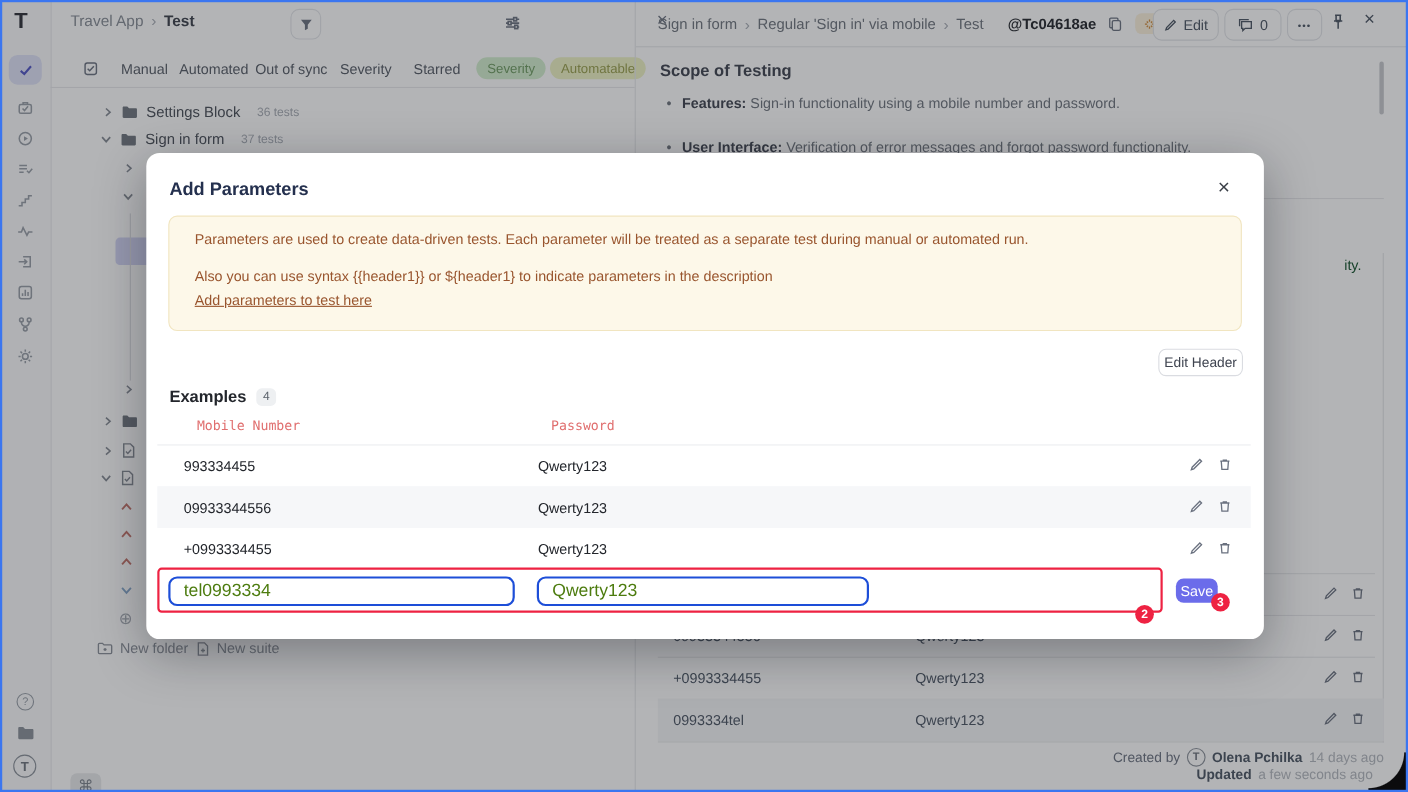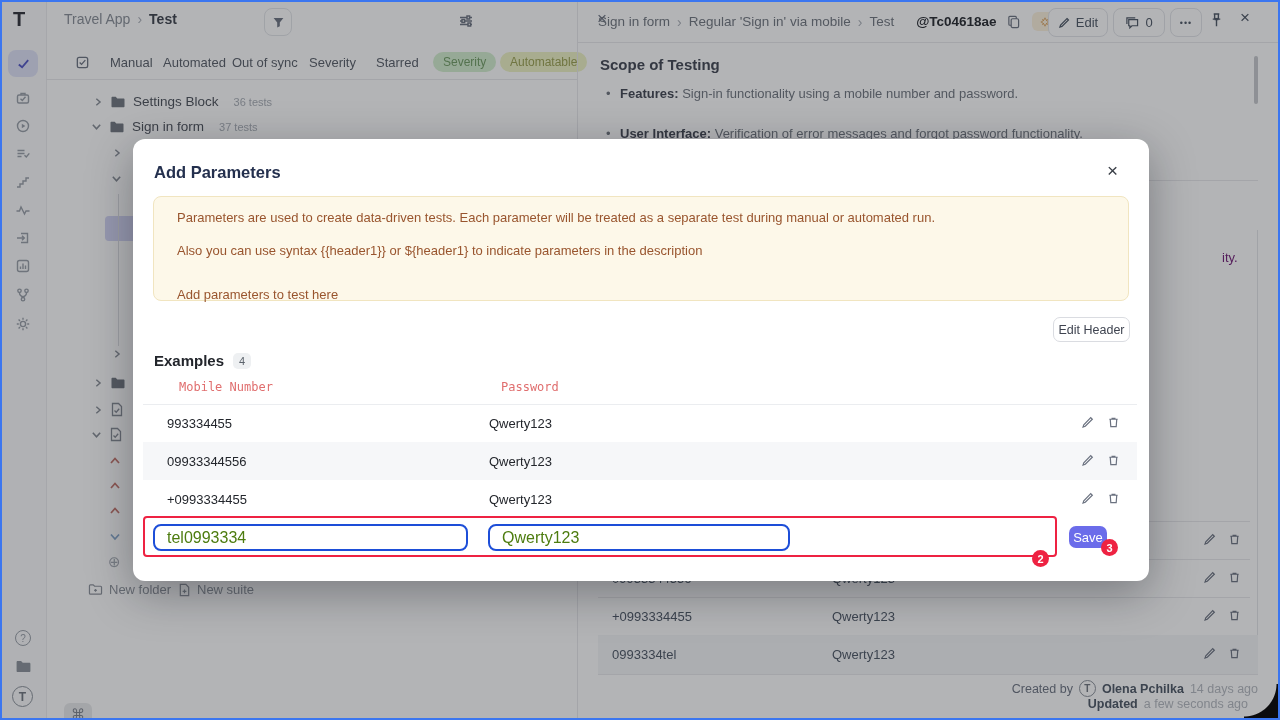--- a/index.html
+++ b/index.html
@@ -369,21 +369,21 @@
       <div class="abs bullet" style="left:26px;top:44px;white-space:nowrap;">
         <span class="blabel">Features:</span>
         <span> </span><span>Sign-in functionality using a mobile number and password.</span>
       </div>
       <div class="abs bullet" style="left:26px;top:69px;white-space:nowrap;">
         <span class="blabel">User Interface:</span>
         <span> </span><span>Verification of error messages and forgot password functionality.</span>
       </div>
       <div class="abs" style="left:676px;top:14px;width:4px;height:48px;background:#c7c9cd;border-radius:2px;"></div>
       <div class="abs hline" style="left:20px;top:138px;width:660px;"></div>
-      <div class="abs" style="left:644px;top:208px;color:#701a75;">ity.</div>
+      <div class="abs" style="left:644px;top:191px;color:#14532d;">ity.</div>
       <div class="abs" style="left:679px;top:188px;width:1px;height:445px;background:#e4e5e8;"></div>
 
       <div class="abs hline" style="left:20px;top:479px;width:652px;"></div>
       <div class="abs" style="left:20px;top:479px;width:652px;height:38px;">
         <span class="abs bg-cell" style="left:14px;top:12px;">993334455</span>
         <span class="abs bg-cell" style="left:234px;top:12px;">Qwerty123</span>
         <span class="abs ic-gray" style="left:605px;top:12px;">
             <svg width="13" height="13" viewBox="0 0 14 14" fill="none" stroke="currentColor" stroke-width="1.3">
               <path d="M10.5 1.8l1.7 1.7L4.6 11 2.2 11.8 3 9.4z"></path>
             </svg>
@@ -456,21 +456,21 @@
   <div id="dim"></div>
 
   <div id="modal-layer">
     <div class="abs modal">
       <div class="abs m-title" style="left:21px;top:24px;">Add Parameters</div>
       <div class="abs" style="left:974px;top:22px;font-size:19px;color:#3a3f47;line-height:1;">×</div>
 
       <div class="abs note">
         <p style="top:13px;">Parameters are used to create data-driven tests. Each parameter will be treated as a separate test during manual or automated run.</p>
         <p style="top:46px;">Also you can use syntax {{header1}} or ${header1} to indicate parameters in the description</p>
-        <p style="top:90px;">Add parameters to test here</p>
+        <p style="top:68px;text-decoration:underline;">Add parameters to test here</p>
       </div>
 
       <div class="abs ehbtn" style="left:920px;top:178px;width:75px;height:23px;">Edit Header</div>
 
       <div class="abs row-flex" style="left:21px;top:213px;gap:9px;">
         <span class="ex-title">Examples</span>
         <span class="ex-count">4</span>
       </div>
 
       <span class="abs mono-head" style="left:34px;top:241px;">Mobile Number</span>

